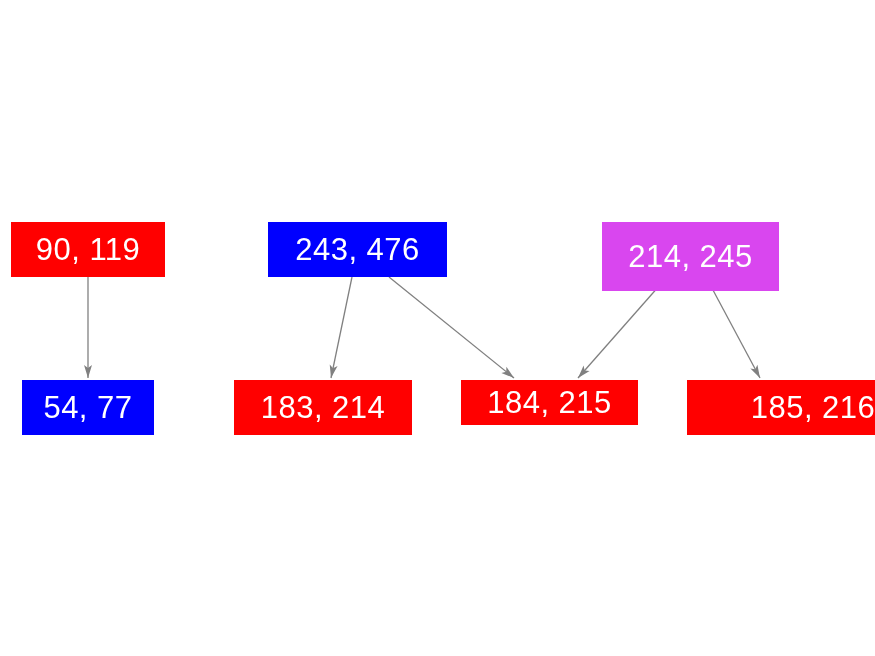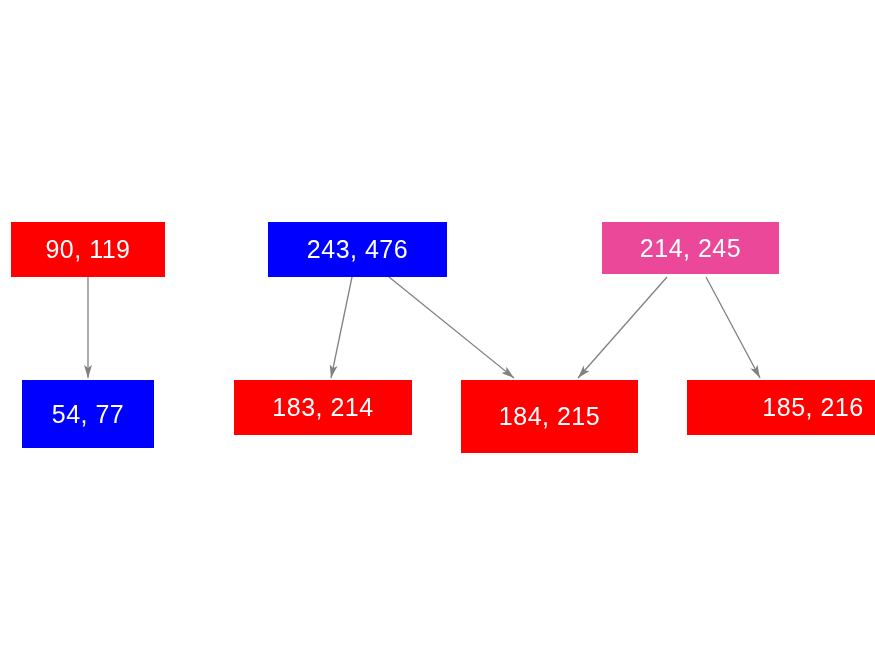--- a/index.html
+++ b/index.html
@@ -22,21 +22,21 @@
     width: 875px;
     height: 656px;
     pointer-events: none;
   }
   .node {
     position: absolute;
     display: flex;
     align-items: center;
     justify-content: center;
     color: #ffffff;
-    font-size: 25px;
+    font-size: 31px;
     line-height: 1;
     white-space: nowrap;
     letter-spacing: 0.5px;
   }
 </style>
 </head>
 <body>
 
 <div class="canvas">
   <svg class="edge-layer" xmlns="http://www.w3.org/2000/svg" viewBox="0 0 875 656">
@@ -49,19 +49,19 @@
         <line x1="88" y1="277" x2="88" y2="378" stroke="#808080" stroke-width="1.3" marker-end="url(#arrowhead)"></line>
         <line x1="352" y1="277" x2="331" y2="378" stroke="#808080" stroke-width="1.3" marker-end="url(#arrowhead)"></line>
         <line x1="389" y1="277" x2="514" y2="378" stroke="#808080" stroke-width="1.3" marker-end="url(#arrowhead)"></line>
         <line x1="667" y1="277" x2="578" y2="378" stroke="#808080" stroke-width="1.3" marker-end="url(#arrowhead)"></line>
         <line x1="706" y1="277" x2="760" y2="378" stroke="#808080" stroke-width="1.3" marker-end="url(#arrowhead)"></line>
       </g>
   </svg>
   <div>
       <div class="node" style="left: 11px; top: 222px; width: 154px; height: 55px; background: rgb(255, 0, 0); color: rgb(255, 255, 255);">90, 119</div>
       <div class="node" style="left: 268px; top: 222px; width: 179px; height: 55px; background: rgb(0, 0, 255); color: rgb(255, 255, 255);">243, 476</div>
-      <div class="node" style="left: 602px; top: 222px; width: 177px; height: 52px; background: #ec4899; color: rgb(255, 255, 255);">214, 245</div>
-      <div class="node" style="left: 22px; top: 380px; width: 132px; height: 68px; background: rgb(0, 0, 255); color: rgb(255, 255, 255);">54, 77</div>
+      <div class="node" style="left: 602px; top: 222px; width: 177px; height: 69px; background: #d946ef; color: rgb(255, 255, 255);">214, 245</div>
+      <div class="node" style="left: 22px; top: 380px; width: 132px; height: 55px; background: rgb(0, 0, 255); color: rgb(255, 255, 255);">54, 77</div>
       <div class="node" style="left: 234px; top: 380px; width: 178px; height: 55px; background: rgb(255, 0, 0); color: rgb(255, 255, 255); text-align: center;">183, 214</div>
-      <div class="node" style="left: 461px; top: 380px; width: 177px; height: 73px; background: rgb(255, 0, 0); color: rgb(255, 255, 255);">184, 215</div>
+      <div class="node" style="left: 461px; top: 380px; width: 177px; height: 45px; background: rgb(255, 0, 0); color: rgb(255, 255, 255);">184, 215</div>
       <div class="node" style="left: 687px; top: 380px; width: 180px; height: 55px; background: rgb(255, 0, 0); color: rgb(255, 255, 255); padding-left: 36px;">185, 216</div>
     </div>
 </div>
 
 </body></html>

